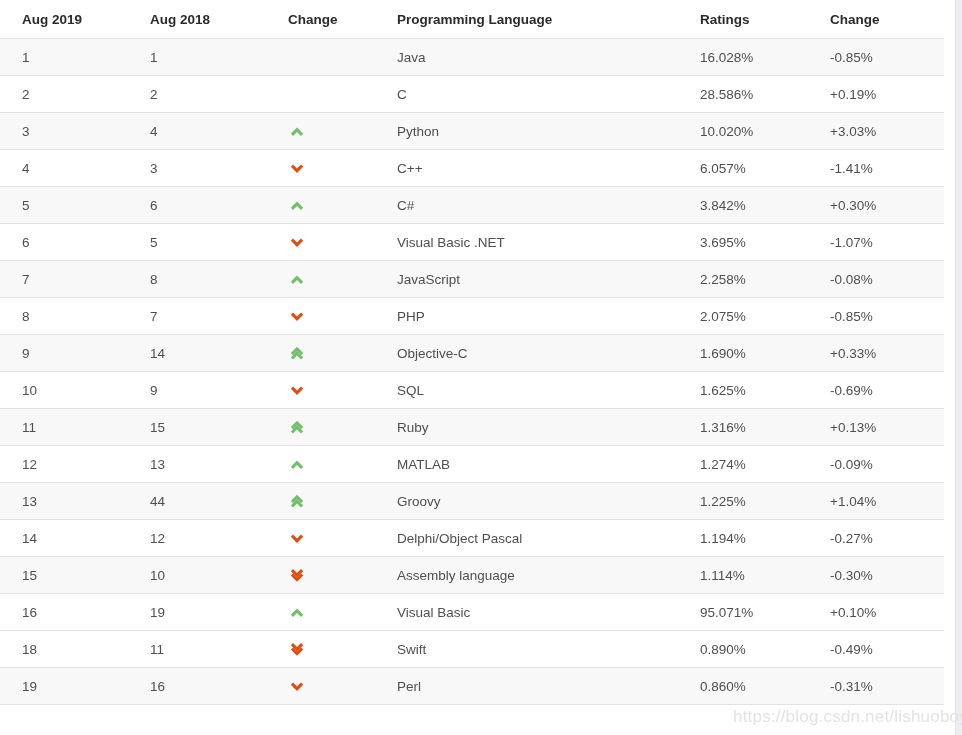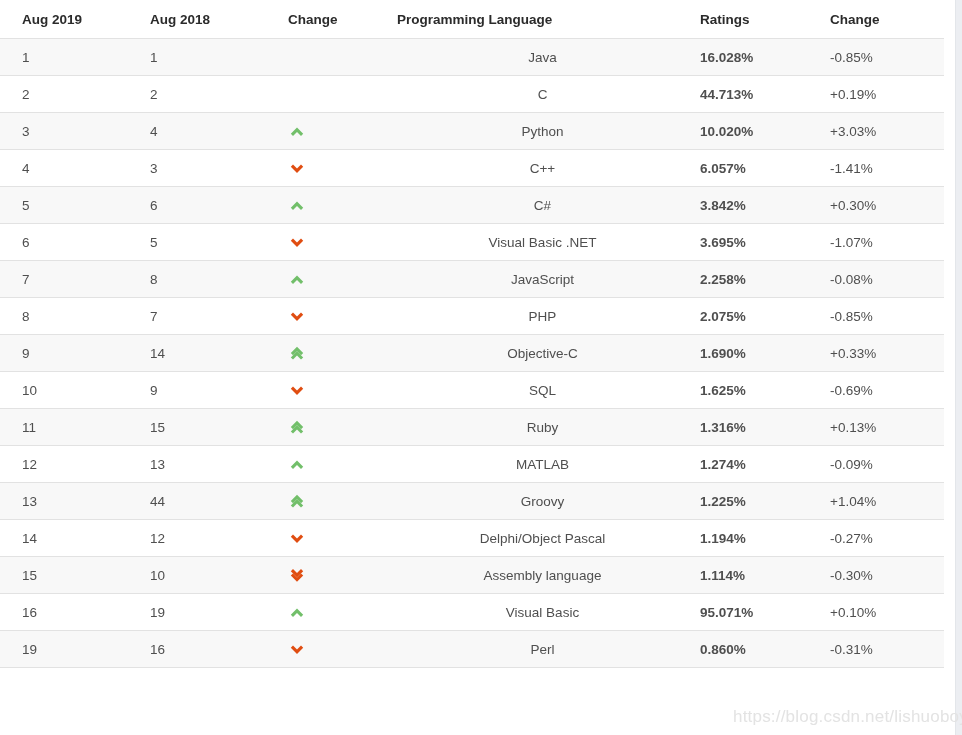--- a/index.html
+++ b/index.html
@@ -84,22 +84,22 @@
     vertical-align: middle;
     border-top: 1px solid #e2e2e2;
     border-bottom: 1px solid #e2e2e2;
     font-size: 13.5px;
     color: #4f4f4f;
     white-space: nowrap;
     overflow: hidden;
   }
   table.tiobe tbody td.td-rank-old { padding-left: 17px; }
   table.tiobe tbody td.td-change   { padding-left: 17px; }
-  table.tiobe tbody td.td-lang     { padding-left: 12px; text-align: center; }
-  table.tiobe tbody td.td-ratings  { padding-left: 12px; font-weight: bold; }
+  table.tiobe tbody td.td-lang     { padding-left: 12px; }
+  table.tiobe tbody td.td-ratings  { padding-left: 12px; }
   table.tiobe tbody td.td-delta    { padding-left: 17px; }
 
   table.tiobe tbody tr.odd td  { background: #f8f8f8; }
   table.tiobe tbody tr.even td { background: #ffffff; }
 
   
   .chev {
     display: inline-block;
     position: relative;
     width: 18px;
@@ -155,21 +155,21 @@
             <td class="td-change"><span class="chev empty"></span></td>
             <td class="td-lang">Java</td>
             <td class="td-ratings">16.028%</td>
             <td class="td-delta">-0.85%</td>
           </tr>
           <tr class="even">
             <td class="td-rank-new">2</td>
             <td class="td-rank-old">2</td>
             <td class="td-change"><span class="chev empty"></span></td>
             <td class="td-lang">C</td>
-            <td class="td-ratings">44.713%</td>
+            <td class="td-ratings">28.586%</td>
             <td class="td-delta">+0.19%</td>
           </tr>
           <tr class="odd">
             <td class="td-rank-new">3</td>
             <td class="td-rank-old">4</td>
             <td class="td-change"><span class="chev"><svg width="18" height="16" viewBox="0 0 18 16" aria-hidden="true">
                   <path d="M9 4.5 L15.2 10.7 L13.0 12.9 L9 8.9 L5.0 12.9 L2.8 10.7 Z" fill="#72bf6a"></path>
                 </svg></span></td>
             <td class="td-lang">Python</td>
             <td class="td-ratings">10.020%</td>
@@ -302,20 +302,31 @@
           <tr class="even">
             <td class="td-rank-new">16</td>
             <td class="td-rank-old">19</td>
             <td class="td-change"><span class="chev"><svg width="18" height="16" viewBox="0 0 18 16" aria-hidden="true">
                   <path d="M9 4.5 L15.2 10.7 L13.0 12.9 L9 8.9 L5.0 12.9 L2.8 10.7 Z" fill="#72bf6a"></path>
                 </svg></span></td>
             <td class="td-lang">Visual Basic</td>
             <td class="td-ratings">95.071%</td>
             <td class="td-delta">+0.10%</td>
           </tr>
+          <tr class="even">
+            <td class="td-rank-new">18</td>
+            <td class="td-rank-old">11</td>
+            <td class="td-change"><span class="chev"><svg width="18" height="16" viewBox="0 0 18 16" aria-hidden="true">
+                  <path d="M9 10.4 L2.8 4.2 L5.0 2 L9 6 L13.0 2 L15.2 4.2 Z" fill="#e04d11"></path>
+                  <path d="M9 14.8 L2.8 8.6 L5.0 6.4 L9 10.4 L13.0 6.4 L15.2 8.6 Z" fill="#e04d11"></path>
+                </svg></span></td>
+            <td class="td-lang">Swift</td>
+            <td class="td-ratings">0.890%</td>
+            <td class="td-delta">-0.49%</td>
+          </tr>
           <tr class="odd">
             <td class="td-rank-new">19</td>
             <td class="td-rank-old">16</td>
             <td class="td-change"><span class="chev"><svg width="18" height="16" viewBox="0 0 18 16" aria-hidden="true">
                   <path d="M9 12.9 L2.8 6.7 L5.0 4.5 L9 8.5 L13.0 4.5 L15.2 6.7 Z" fill="#e04d11"></path>
                 </svg></span></td>
             <td class="td-lang">Perl</td>
             <td class="td-ratings">0.860%</td>
             <td class="td-delta">-0.31%</td>
           </tr>

